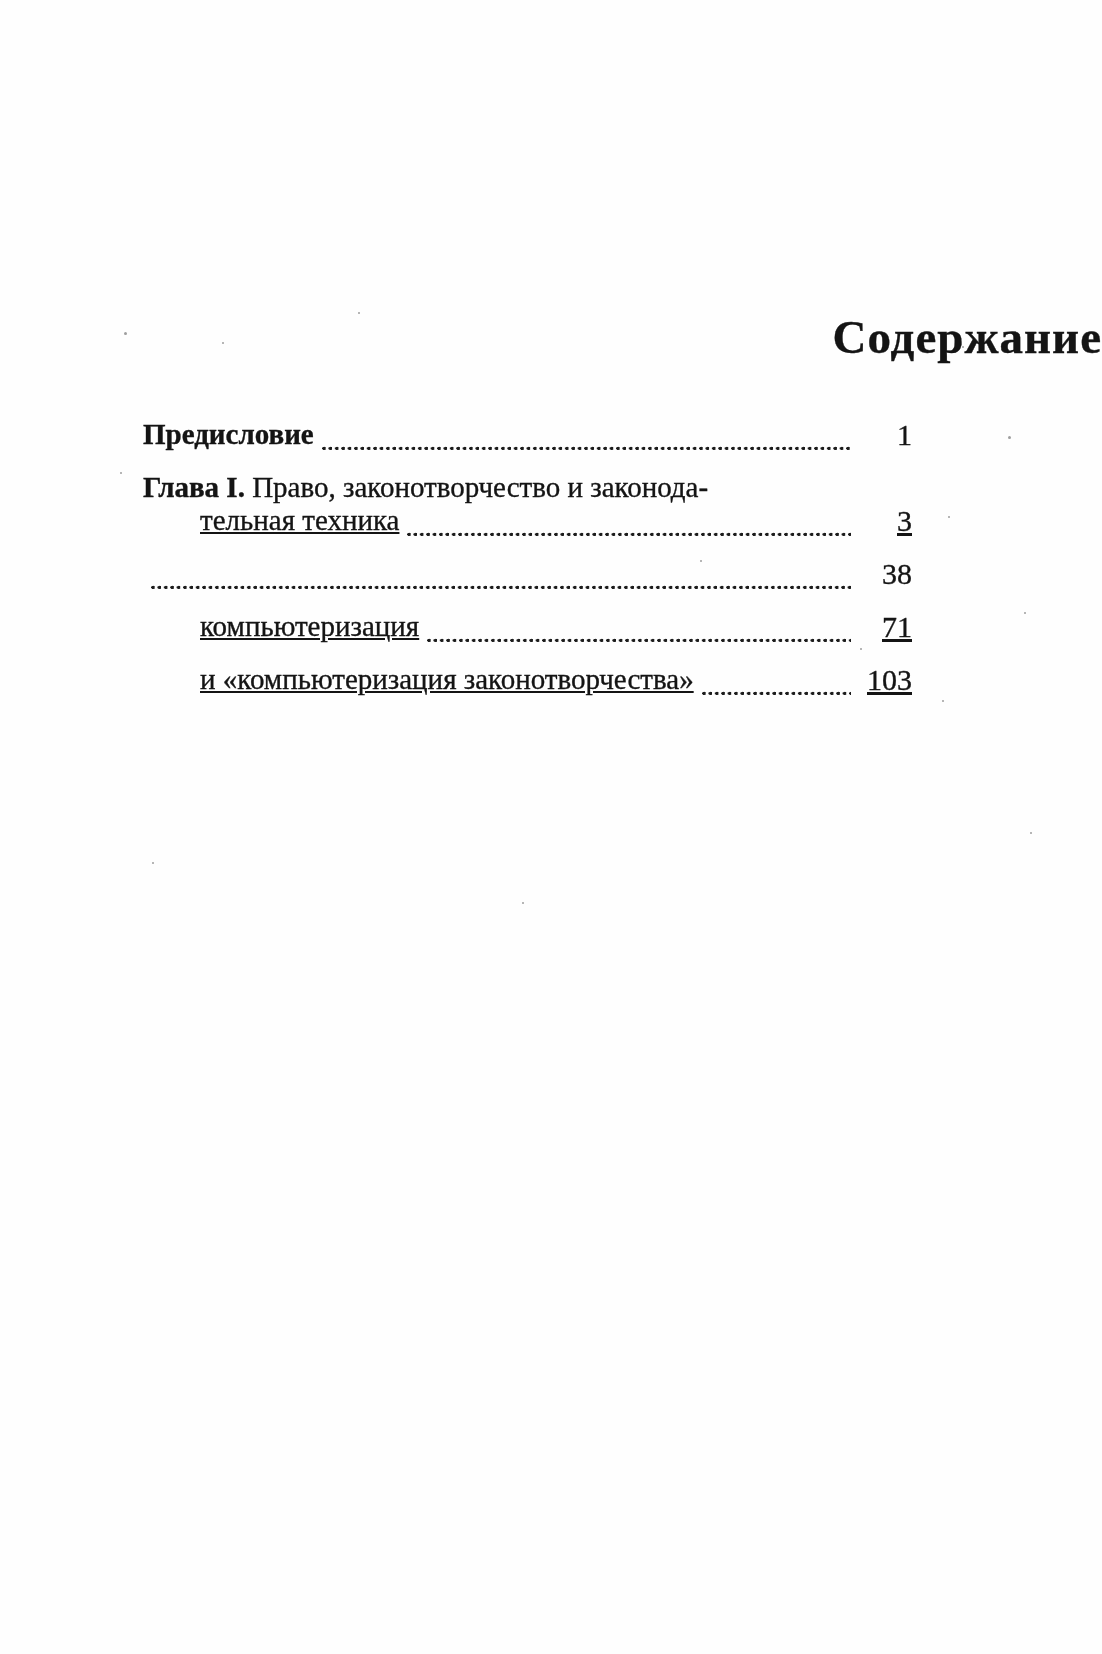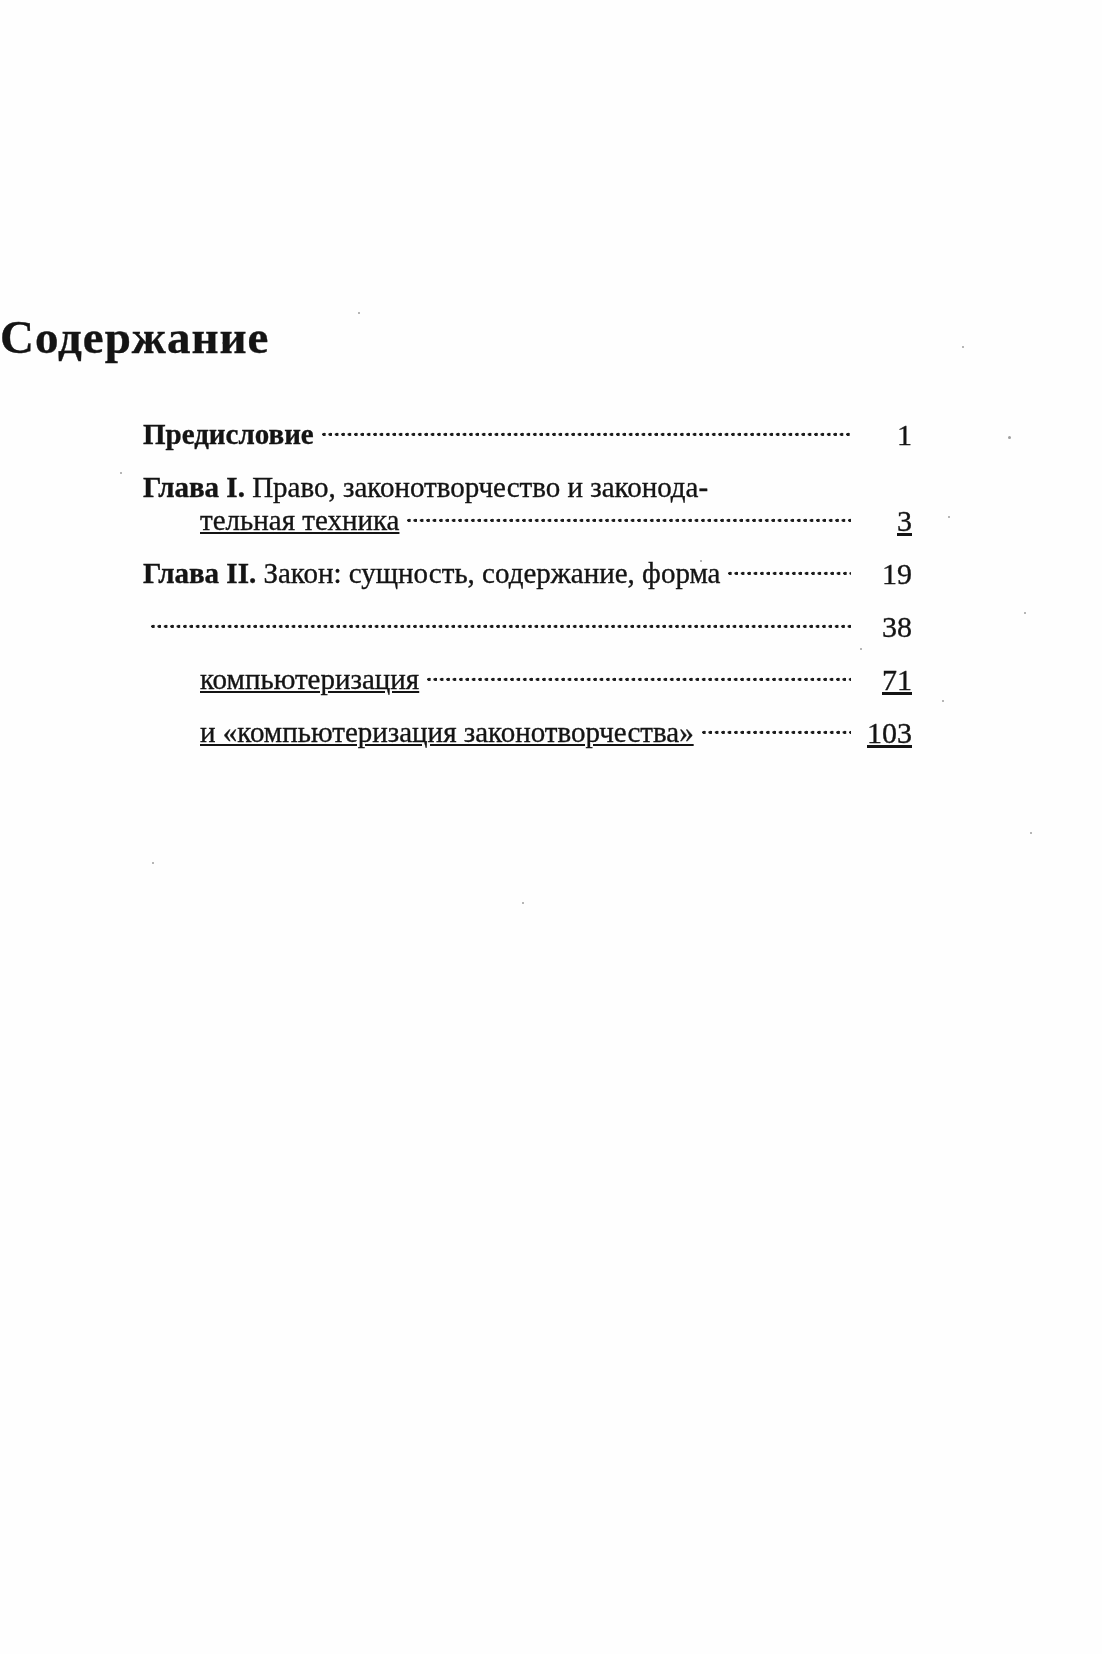--- a/index.html
+++ b/index.html
@@ -12,38 +12,38 @@
     color: #141414;
     overflow: hidden;
     -webkit-text-stroke: 0.35px #141414;
   }
   .title {
     position: absolute;
     top: 312px;
     left: 0;
     right: 0;
     margin: 0;
-    text-align: left;
+    text-align: right;
     font-size: 47px;
     line-height: 1.1;
     font-weight: 700;
     letter-spacing: 1px;
   }
   .toc {
     position: absolute;
     top: 418px;
     left: 143px;
     right: 190px;
   }
   .entry {
     margin-bottom: 20px;
     font-size: 29px;
     line-height: 33px;
   }
-  .line { display: flex; align-items: center; }
+  .line { display: flex; align-items: flex-end; }
   .line.cont { padding-left: 57px; text-decoration: underline; }
   .lead-text { white-space: nowrap; }
   .bold { font-weight: 700; }
   .leader {
     flex: 1 1 auto;
     height: 5px;
     margin: 0 5px 0 8px;
     background-image: radial-gradient(circle at 2px 2.4px, #1c1c1c 1.55px, rgba(0,0,0,0) 2px);
     background-size: 6.4px 5px;
     background-repeat: repeat-x;
@@ -79,27 +79,20 @@
       <div class="line">
         <span class="lead-text"><span class="bold">Глава I.</span><span> Право, законотворчество и законода-</span></span>
       </div>
       <div class="line cont">
         <span class="lead-text">тельная техника</span>
         <span class="leader"></span>
         <span class="pagenum">3</span>
       </div>
     </div>
 
-    <div class="entry">
-      <div class="line">
-        <span class="lead-text"><span class="bold">Глава II.</span><span> Закон: сущность, содержание, форма</span></span>
-        <span class="leader"></span>
-        <span class="pagenum">19</span>
-      </div>
-    </div>
 
     <div class="entry">
       <div class="line">
         <span class="leader"></span>
         <span class="pagenum">38</span>
       </div>
     </div>
 
 
     <div class="entry">

